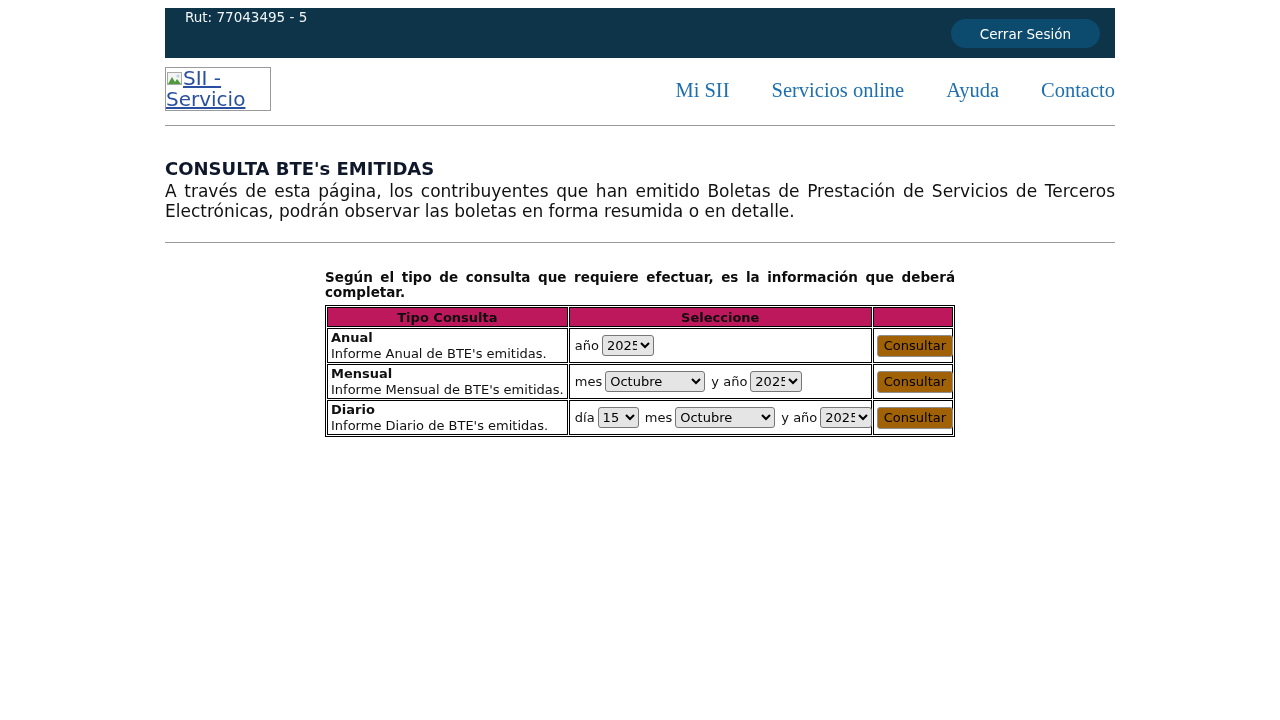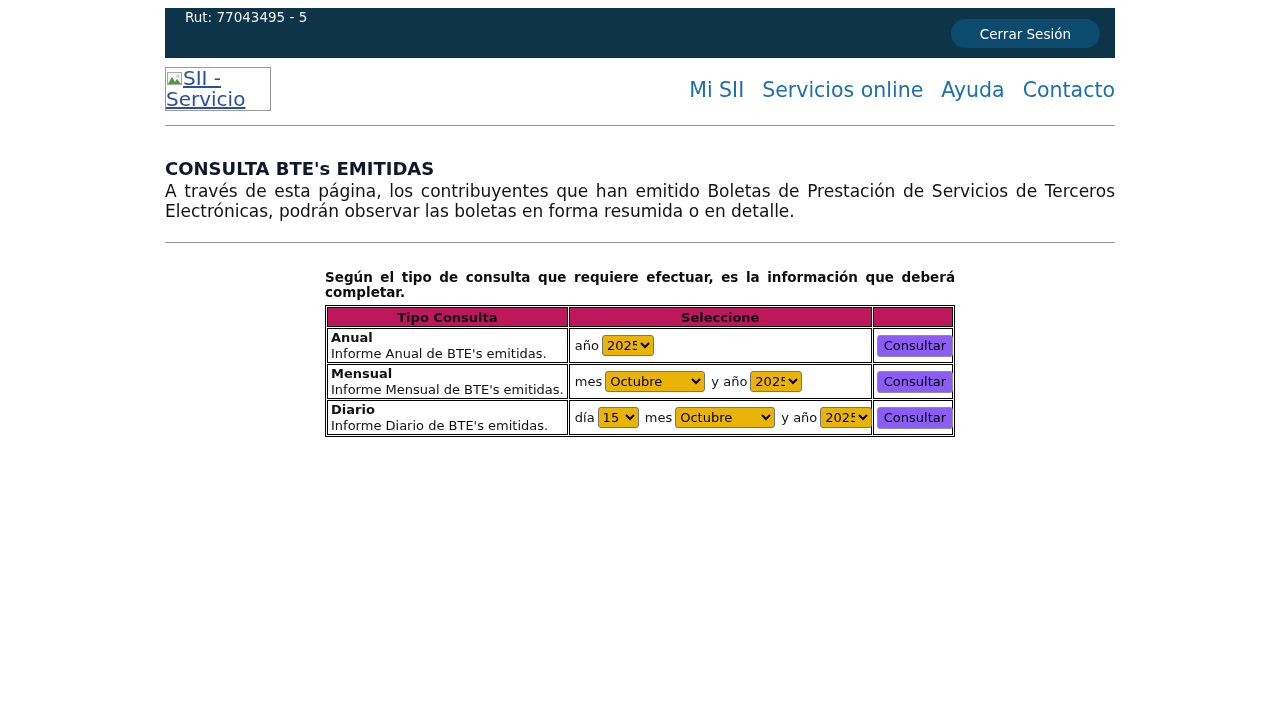--- a/index.html
+++ b/index.html
@@ -63,21 +63,21 @@
     display: inline-block;
     vertical-align: baseline;
     margin: 1px 1px 0 1px;
   }
   .logo-alt {
     color: #2a4fa0;
     text-decoration: underline;
     font-size: 20px;
     line-height: 21px;
   }
-  .nav { display: flex; gap: 18px; }
+  .nav { display: flex; gap: 42px; font-family: Liberation Serif, serif; }
   .nav a {
     color: #1d6fae;
     text-decoration: none;
     font-size: 20.5px;
     cursor: pointer;
   }
 
   .divider {
     border: none;
     border-top: 1px solid #9a9a9a;
@@ -135,35 +135,35 @@
   .col-btn   { width: 80px; }
   td.tipo-cell { line-height: 15.5px; vertical-align: middle; }
   td.tipo-cell .tipo-name { font-weight: bold; }
   td.sel-cell { vertical-align: middle; white-space: nowrap; }
   td.sel-cell .fld-label { margin: 0 3px 0 2px; }
   td.btn-cell { text-align: center; vertical-align: middle; }
   select {
     font-family: inherit;
     font-size: 13px;
     height: 21px;
-    background: #eab308;
+    background: #e5e5e5;
     border: 1px solid #767676;
     border-radius: 3px;
     color: #000;
   }
   .sel-year  { width: 52px; }
   .sel-month { width: 100px; }
   .sel-day   { width: 41px; }
   .consultar-btn {
     width: 76px;
     height: 22px;
     font-family: inherit;
     font-size: 13px;
     color: #000;
-    background: #8b5cf6;
+    background: #a16207;
     border: 1px solid #8f8f8f;
     border-radius: 3px;
     cursor: pointer;
   }
 </style>
 </head>
 <body>
 
 <div class="page">
 

